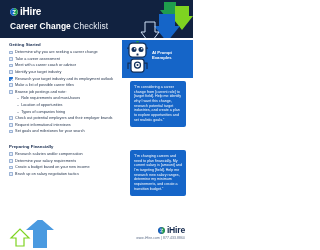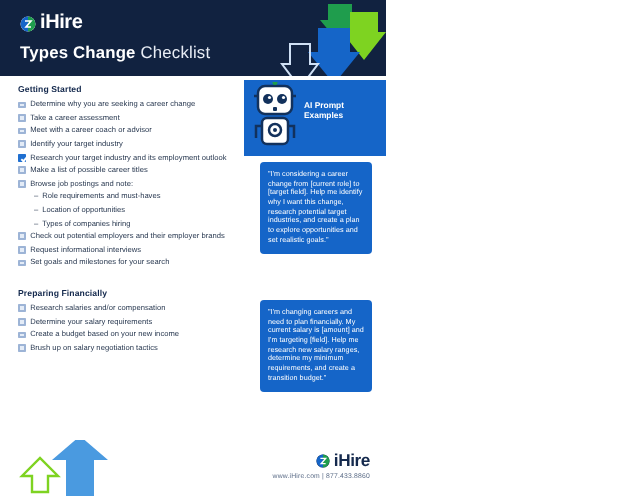--- a/index.html
+++ b/index.html
@@ -264,21 +264,21 @@
       <div class="logo-row">
         <svg class="logo-mark" viewBox="0 0 16 16">
           <circle cx="8" cy="8" r="7.5" fill="#ffffff"></circle>
           <path d="M8 0.6 A7.4 7.4 0 0 1 8 15.4 Z" fill="#1f9d4d"></path>
           <path d="M8 0.6 A7.4 7.4 0 0 0 8 15.4 Z" fill="#1565c8"></path>
           <path d="M5 5 L11 5 L6 11 L11 11" fill="none" stroke="#ffffff" stroke-width="1.6"></path>
         </svg>
         <div class="logo-text">iHire</div>
       </div>
       <div class="hdr-title">
-        <b>Types Change</b>
+        <b>Career Change</b>
         <span class="light">Checklist</span>
       </div>
     </div>
   </div>
 
   <div class="content">
 
     <div class="checklist">
 
       <div class="sec-title">Getting Started</div>

